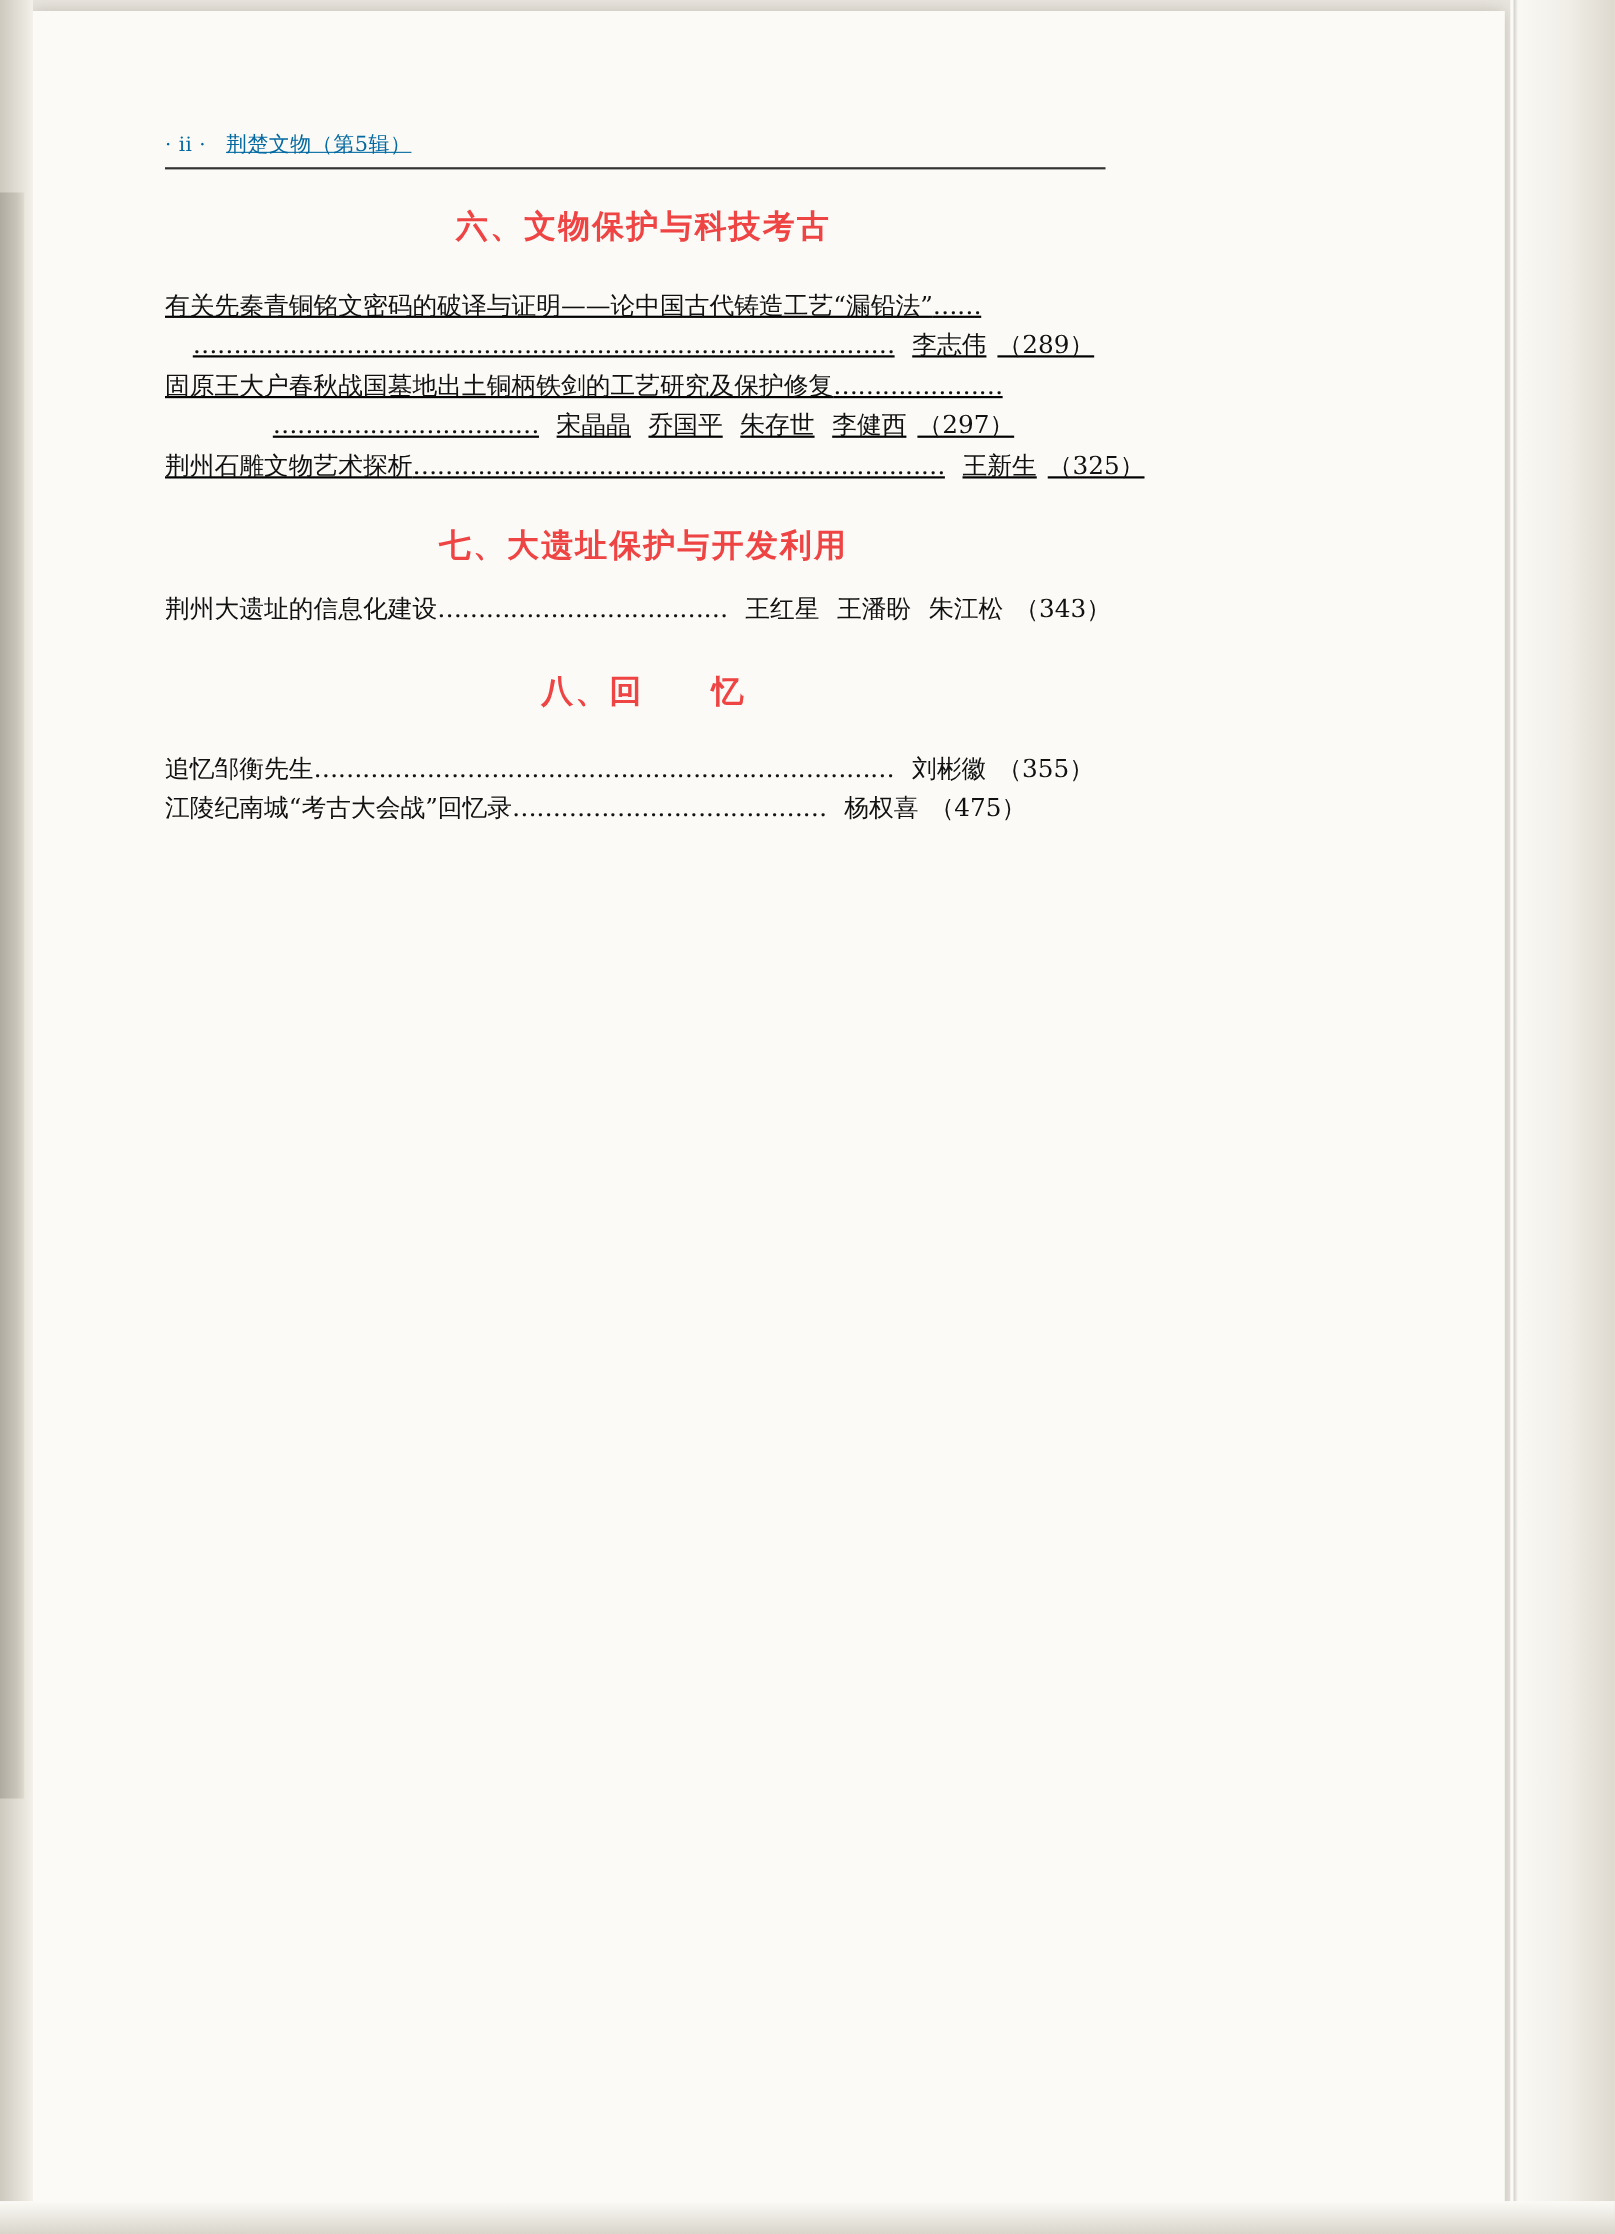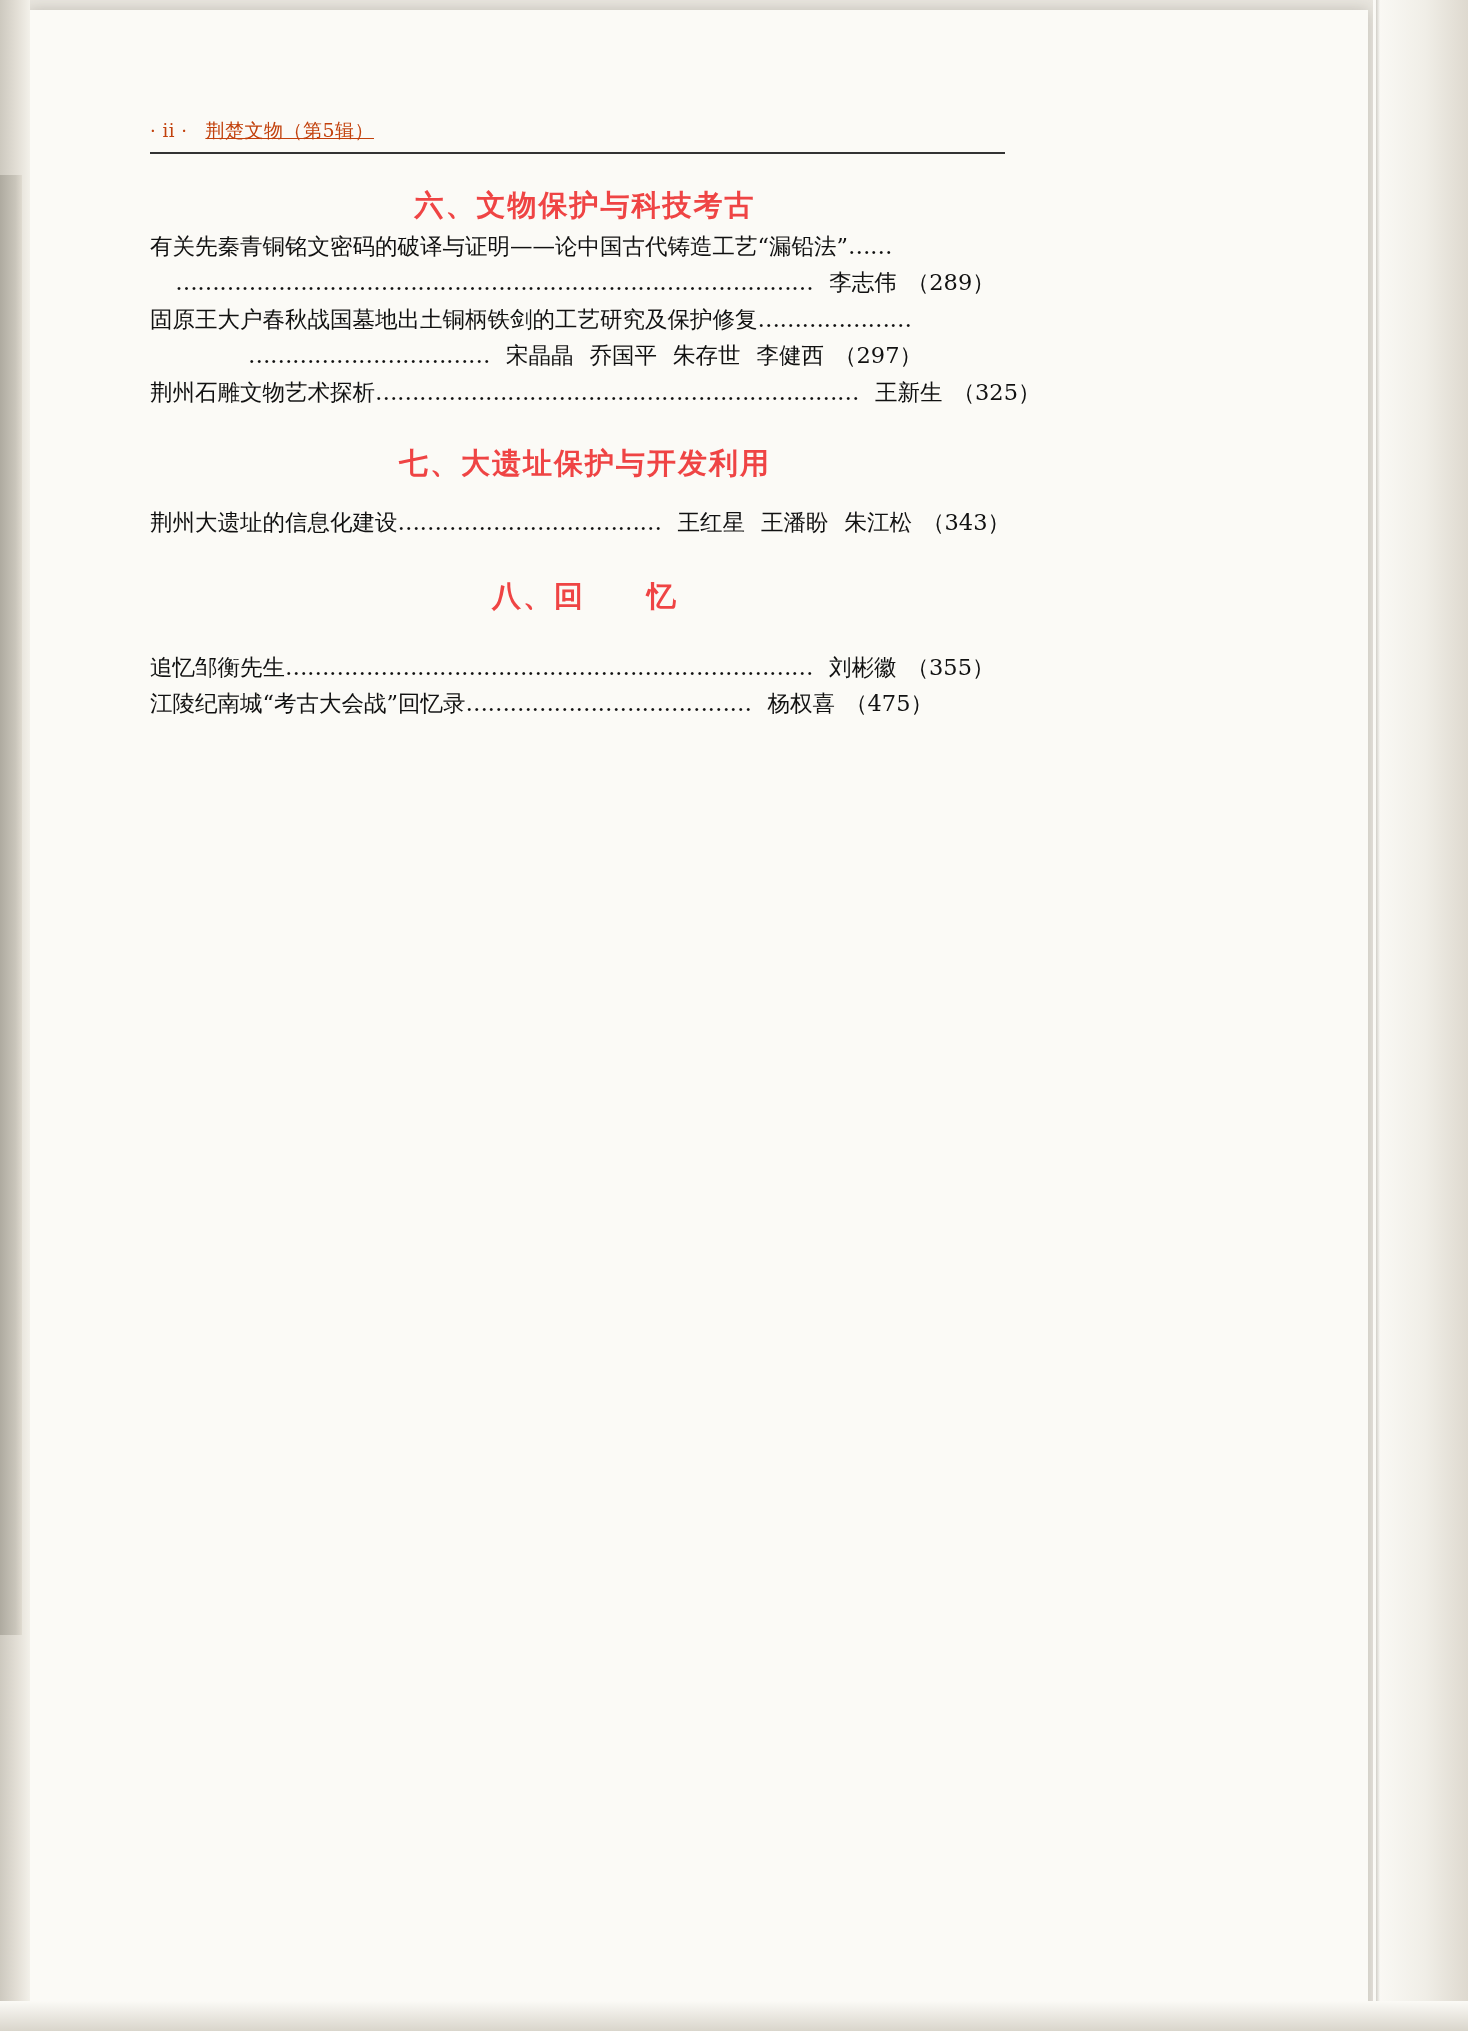--- a/index.html
+++ b/index.html
@@ -87,21 +87,21 @@
     left: 150px;
     top: 118px;
     width: 860px;
     color: #2b2b2b;
   }
   .runhead-row {
     display: flex;
     align-items: baseline;
     font-size: 19px;
     letter-spacing: 0.5px;
-    color: #c2410c;
+    color: #0369a1;
     font-family: "DejaVu Serif", "Liberation Serif", serif;
   }
   .runhead-folio {
     font-size: 18px;
     margin-right: 18px;
     white-space: nowrap;
   }
   .runhead-title {
     font-size: 19px;
     white-space: nowrap;
@@ -164,21 +164,21 @@
   <div class="runhead-row">
     <span class="runhead-folio">· ii ·</span>
     <span class="runhead-title">荆楚文物（第5辑）</span>
   </div>
 </div>
 <div class="runhead-rule"></div>
 
 <div class="content">
 
   <h2 class="sec-head" style="margin-top:186px;">六、文物保护与科技考古</h2>
-  <div class="toc-block" style="margin-top:2px;">
+  <div class="toc-block" style="margin-top:34px;text-decoration:underline;">
 
     <div class="entry wrap">
       <span class="line1">
         <span>有关先秦青铜铭文密码的破译与证明——论中国古代铸造工艺“漏铅法”</span><span class="leader">……</span>
       </span>
       <span class="line2">
         <span class="leader">……………………………………………………………………………</span><span class="author">李志伟</span><span class="page">（289）</span>
       </span>
     </div>
 

